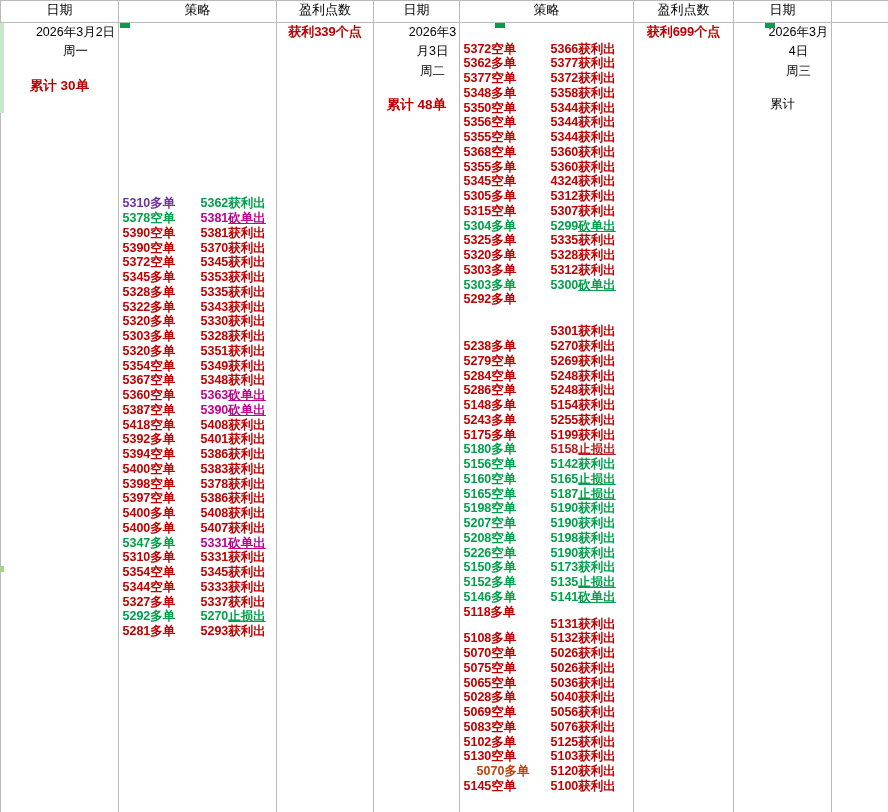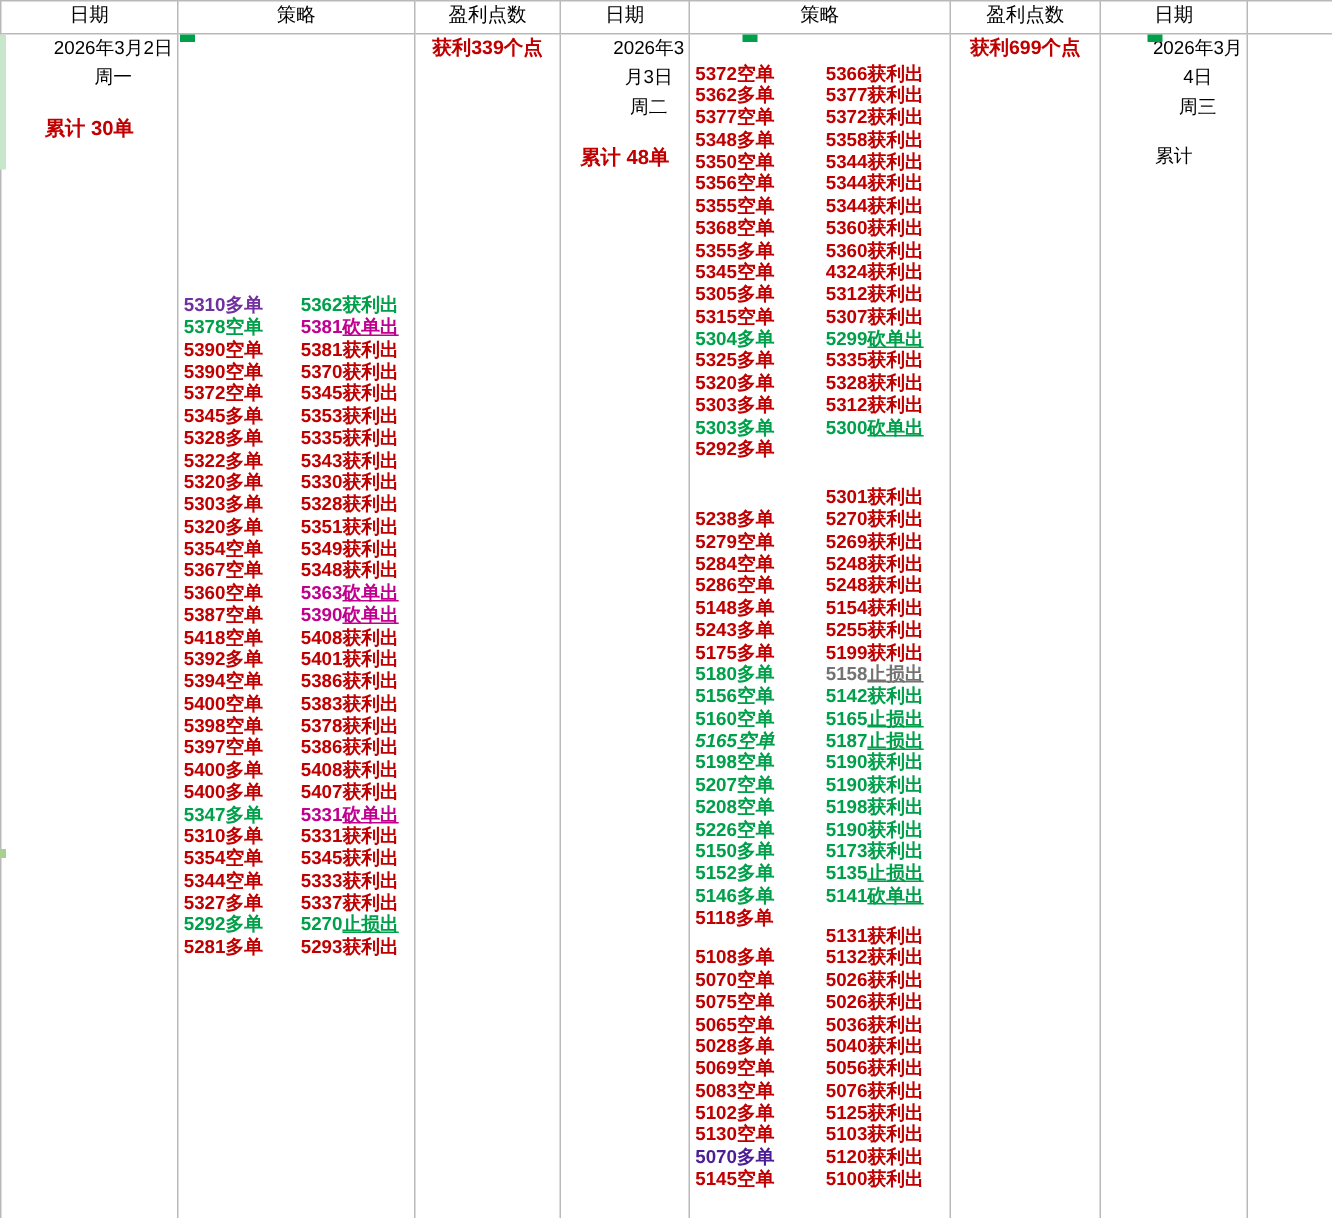--- a/index.html
+++ b/index.html
@@ -382,32 +382,32 @@
               <div class="strat-row">
                 <span class="entry" style="color: rgb(192, 0, 0);">5243多单</span>
                 <span class="exit" style="color: rgb(192, 0, 0);">5255获利出</span>
               </div>
               <div class="strat-row">
                 <span class="entry" style="color: rgb(192, 0, 0);">5175多单</span>
                 <span class="exit" style="color: rgb(192, 0, 0);">5199获利出</span>
               </div>
               <div class="strat-row">
                 <span class="entry" style="color: rgb(0, 160, 74);">5180多单</span>
-                <span class="exit" style="color: #737373;">5158<span class="u">止损出</span></span>
+                <span class="exit" style="color: #b91c1c;">5158<span class="u">止损出</span></span>
               </div>
               <div class="strat-row">
                 <span class="entry" style="color: rgb(0, 160, 74);">5156空单</span>
                 <span class="exit" style="color: rgb(0, 160, 74);">5142获利出</span>
               </div>
               <div class="strat-row">
                 <span class="entry" style="color: rgb(0, 160, 74);">5160空单</span>
                 <span class="exit" style="color: rgb(0, 160, 74);">5165<span class="u">止损出</span></span>
               </div>
               <div class="strat-row">
-                <span class="entry" style="color: rgb(0, 160, 74); font-style: italic;">5165空单</span>
+                <span class="entry" style="color: rgb(0, 160, 74);">5165空单</span>
                 <span class="exit" style="color: rgb(0, 160, 74);">5187<span class="u">止损出</span></span>
               </div>
               <div class="strat-row">
                 <span class="entry" style="color: rgb(0, 160, 74);">5198空单</span>
                 <span class="exit" style="color: rgb(0, 160, 74);">5190获利出</span>
               </div>
               <div class="strat-row">
                 <span class="entry" style="color: rgb(0, 160, 74);">5207空单</span>
                 <span class="exit" style="color: rgb(0, 160, 74);">5190获利出</span>
               </div>
@@ -465,21 +465,21 @@
               </div>
               <div class="strat-row">
                 <span class="entry" style="color: rgb(192, 0, 0);">5102多单</span>
                 <span class="exit" style="color: rgb(192, 0, 0);">5125获利出</span>
               </div>
               <div class="strat-row">
                 <span class="entry" style="color: rgb(192, 0, 0);">5130空单</span>
                 <span class="exit" style="color: rgb(192, 0, 0);">5103获利出</span>
               </div>
               <div class="strat-row">
-                <span class="entry" style="color: #4c1d95;">5070多单</span>
+                <span class="entry" style="color: #c2410c; text-align: center;">5070多单</span>
                 <span class="exit" style="color: rgb(192, 0, 0);">5120获利出</span>
               </div>
               <div class="strat-row">
                 <span class="entry" style="color: rgb(192, 0, 0);">5145空单</span>
                 <span class="exit" style="color: rgb(192, 0, 0);">5100获利出</span>
               </div>
             </div>
         </td>
 
         <td class="pts-cell">获利699个点</td>

